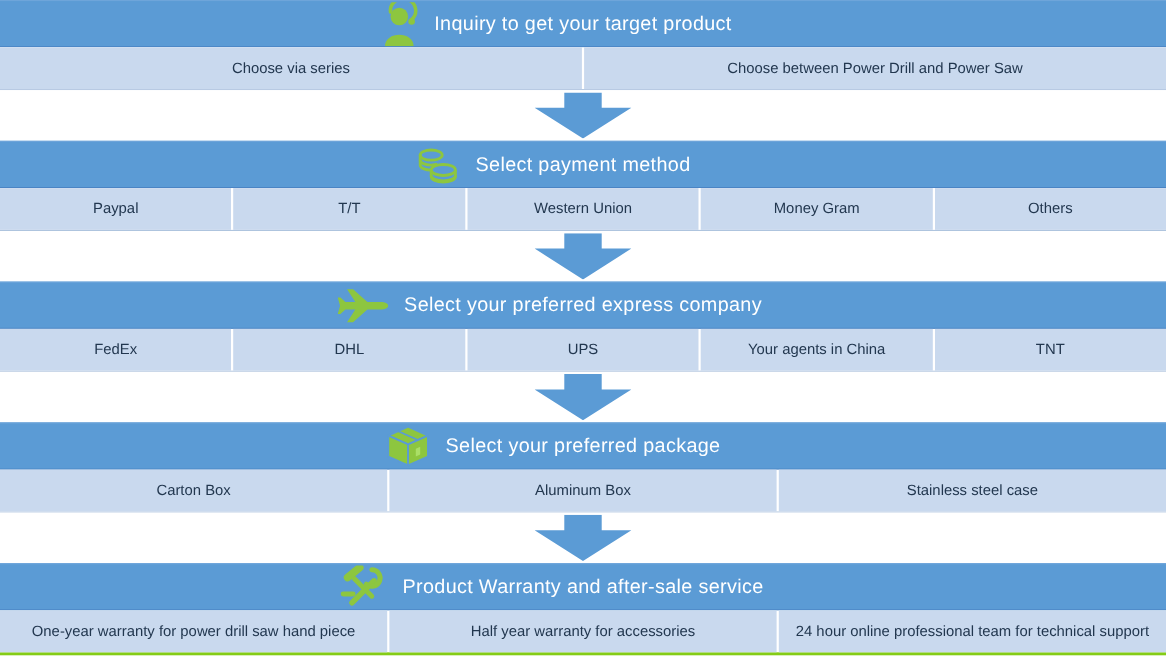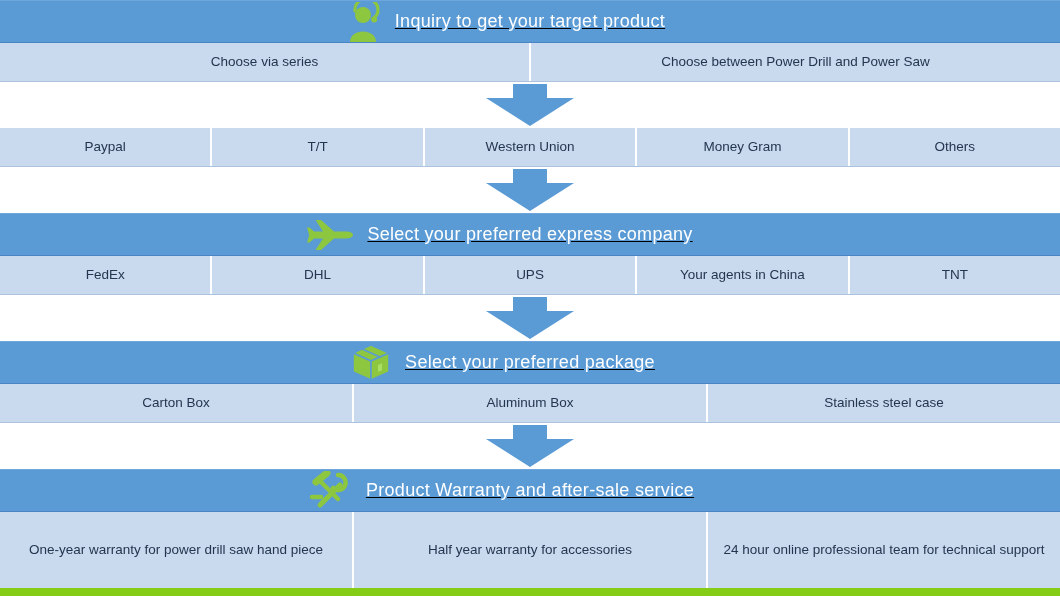--- a/index.html
+++ b/index.html
@@ -4,35 +4,35 @@
 <style>
   html,body{margin:0;padding:0;}
   body{
     width:1060px;height:596px;overflow:hidden;background:#ffffff;
     font-family:"Liberation Sans",sans-serif;
   }
   #flow{display:flex;flex-direction:column;width:1060px;height:596px;}
   .step-header{
     height:43px;flex:0 0 43px;background:#5b9bd5;
     border-top:1px solid #6ea5da;border-bottom:1px solid #4a84c4;
-    display:flex;align-items:center;justify-content:center;box-sizing:border-box;text-decoration:underline;
+    display:flex;align-items:center;justify-content:center;box-sizing:border-box;
   }
   .title-wrap{position:relative;display:flex;align-items:center;}
   .step-icon{
     position:absolute;right:100%;margin-right:14px;
     display:flex;align-items:center;line-height:0;
   }
   .step-title{
     color:#ffffff;font-size:18px;letter-spacing:.3px;white-space:nowrap;
   }
   .options-row{
     height:39px;flex:0 0 39px;display:flex;gap:2px;background:#ffffff;
     border-bottom:1px solid #aec4de;box-sizing:border-box;
   }
-  .options-row.last{flex:1 1 auto;height:auto;border-bottom:8px solid #84cc16;}
+  .options-row.last{flex:1 1 auto;height:auto;border-bottom:3px solid #84cc16;}
   .option-cell{
     flex:1;background:#c9d9ee;display:flex;align-items:center;justify-content:center;
     color:#22374f;font-size:13.5px;text-align:center;padding:1px 10px;line-height:1.25;
   }
   .arrow-gap{
     height:46px;flex:0 0 46px;background:#ffffff;
     display:flex;align-items:flex-start;justify-content:center;padding-top:2px;box-sizing:border-box;
   }
 </style>
 </head>
@@ -57,20 +57,38 @@
         <span>Choose via series</span>
       </div>
       <div class="option-cell">
         <span>Choose between Power Drill and Power Saw</span>
       </div>
     </div>
     <div class="arrow-gap">
       <span style="line-height: 0;"><svg width="88" height="42" viewBox="0 0 88 42">
           <polygon points="27,0 61,0 61,14 88,14 44,42 0,14 27,14" fill="#5b9bd5"></polygon>
         </svg></span>
+    </div>
+    <div class="step-header">
+      <div class="title-wrap">
+        <span class="step-icon">
+          <svg width="40" height="36" viewBox="0 0 40 36">
+            <g fill="none" stroke="#8dc63f" stroke-width="2.6">
+              <path d="M4,9 v9 c0,2.6 4.5,4.6 10,4.6"></path>
+              <path d="M24,13 v0"></path>
+              <ellipse cx="14" cy="9" rx="10" ry="4.6"></ellipse>
+              <path d="M4,13.5 c0,2.6 4.5,4.6 10,4.6 c2,0 3.9,-0.3 5.5,-0.8"></path>
+              <ellipse cx="25" cy="22.5" rx="11" ry="5"></ellipse>
+              <path d="M14,22.5 v6 c0,2.8 4.9,5 11,5 s11,-2.2 11,-5 v-6"></path>
+              <path d="M14,27.5 c0,2.8 4.9,5 11,5 s11,-2.2 11,-5"></path>
+            </g>
+          </svg>
+        </span>
+        <span class="step-title">Select payment method</span>
+      </div>
     </div>
     <div class="options-row">
       <div class="option-cell">
         <span>Paypal</span>
       </div>
       <div class="option-cell">
         <span>T/T</span>
       </div>
       <div class="option-cell">
         <span>Western Union</span>

